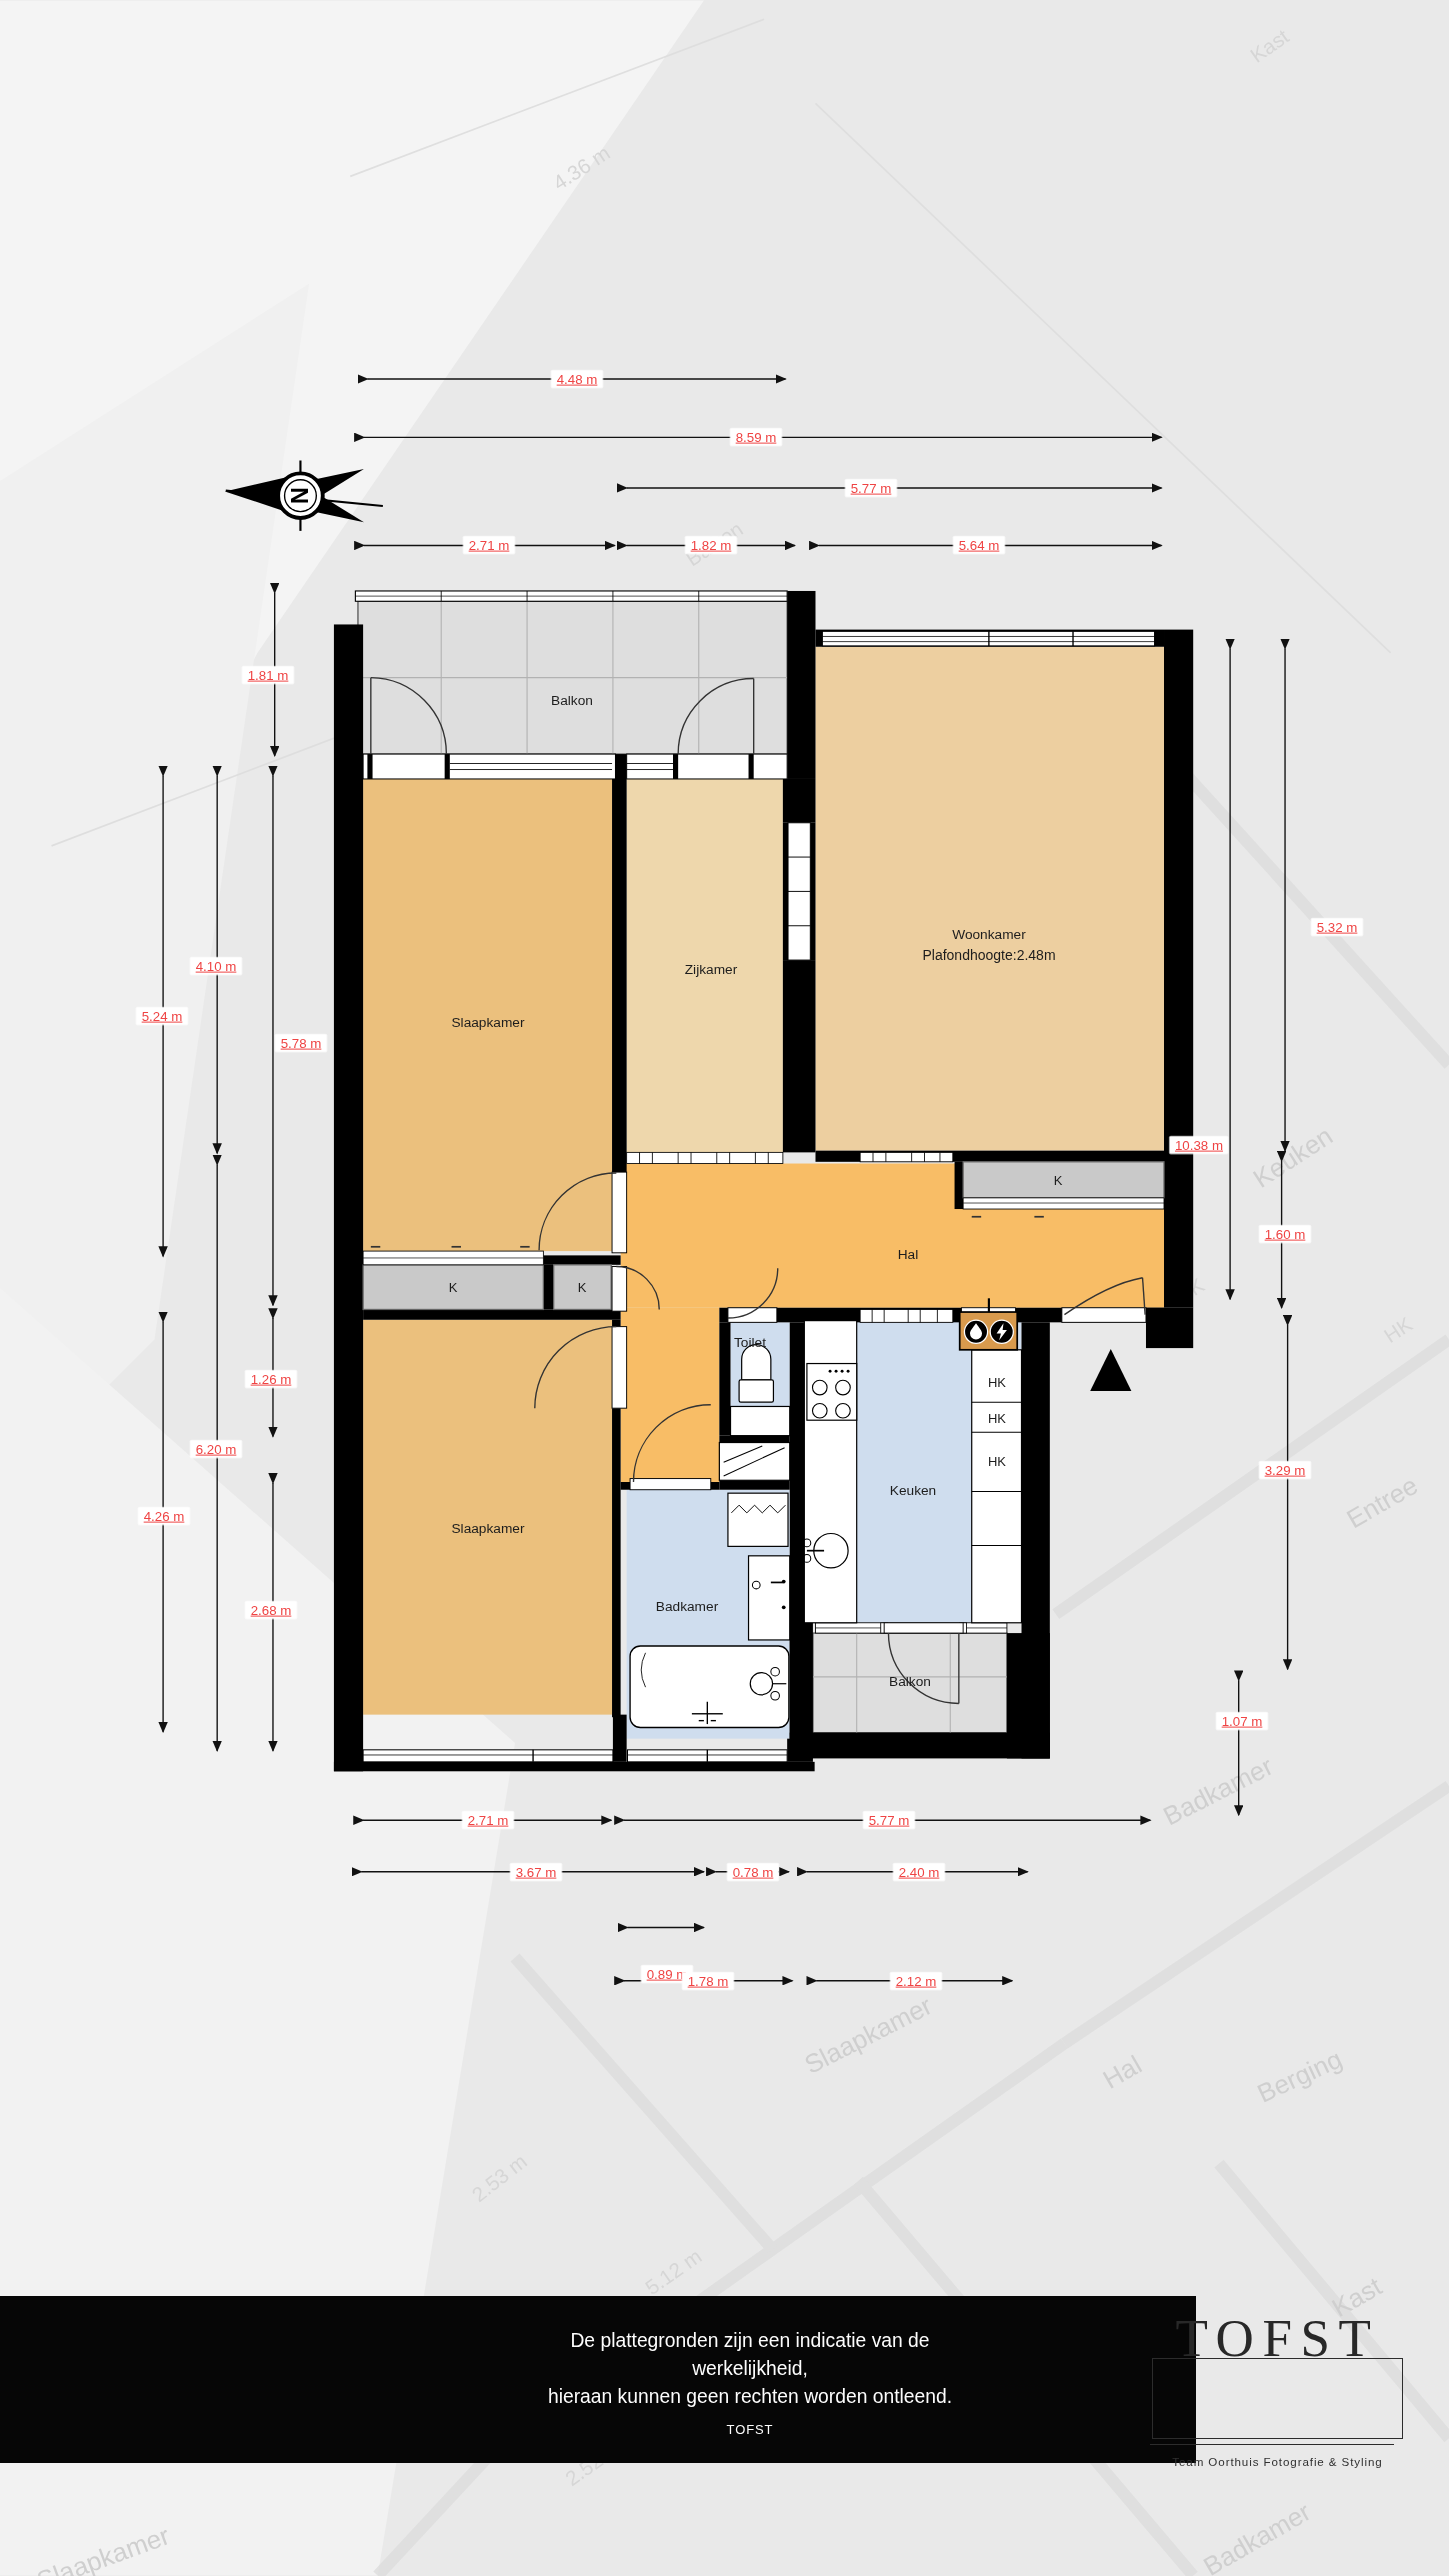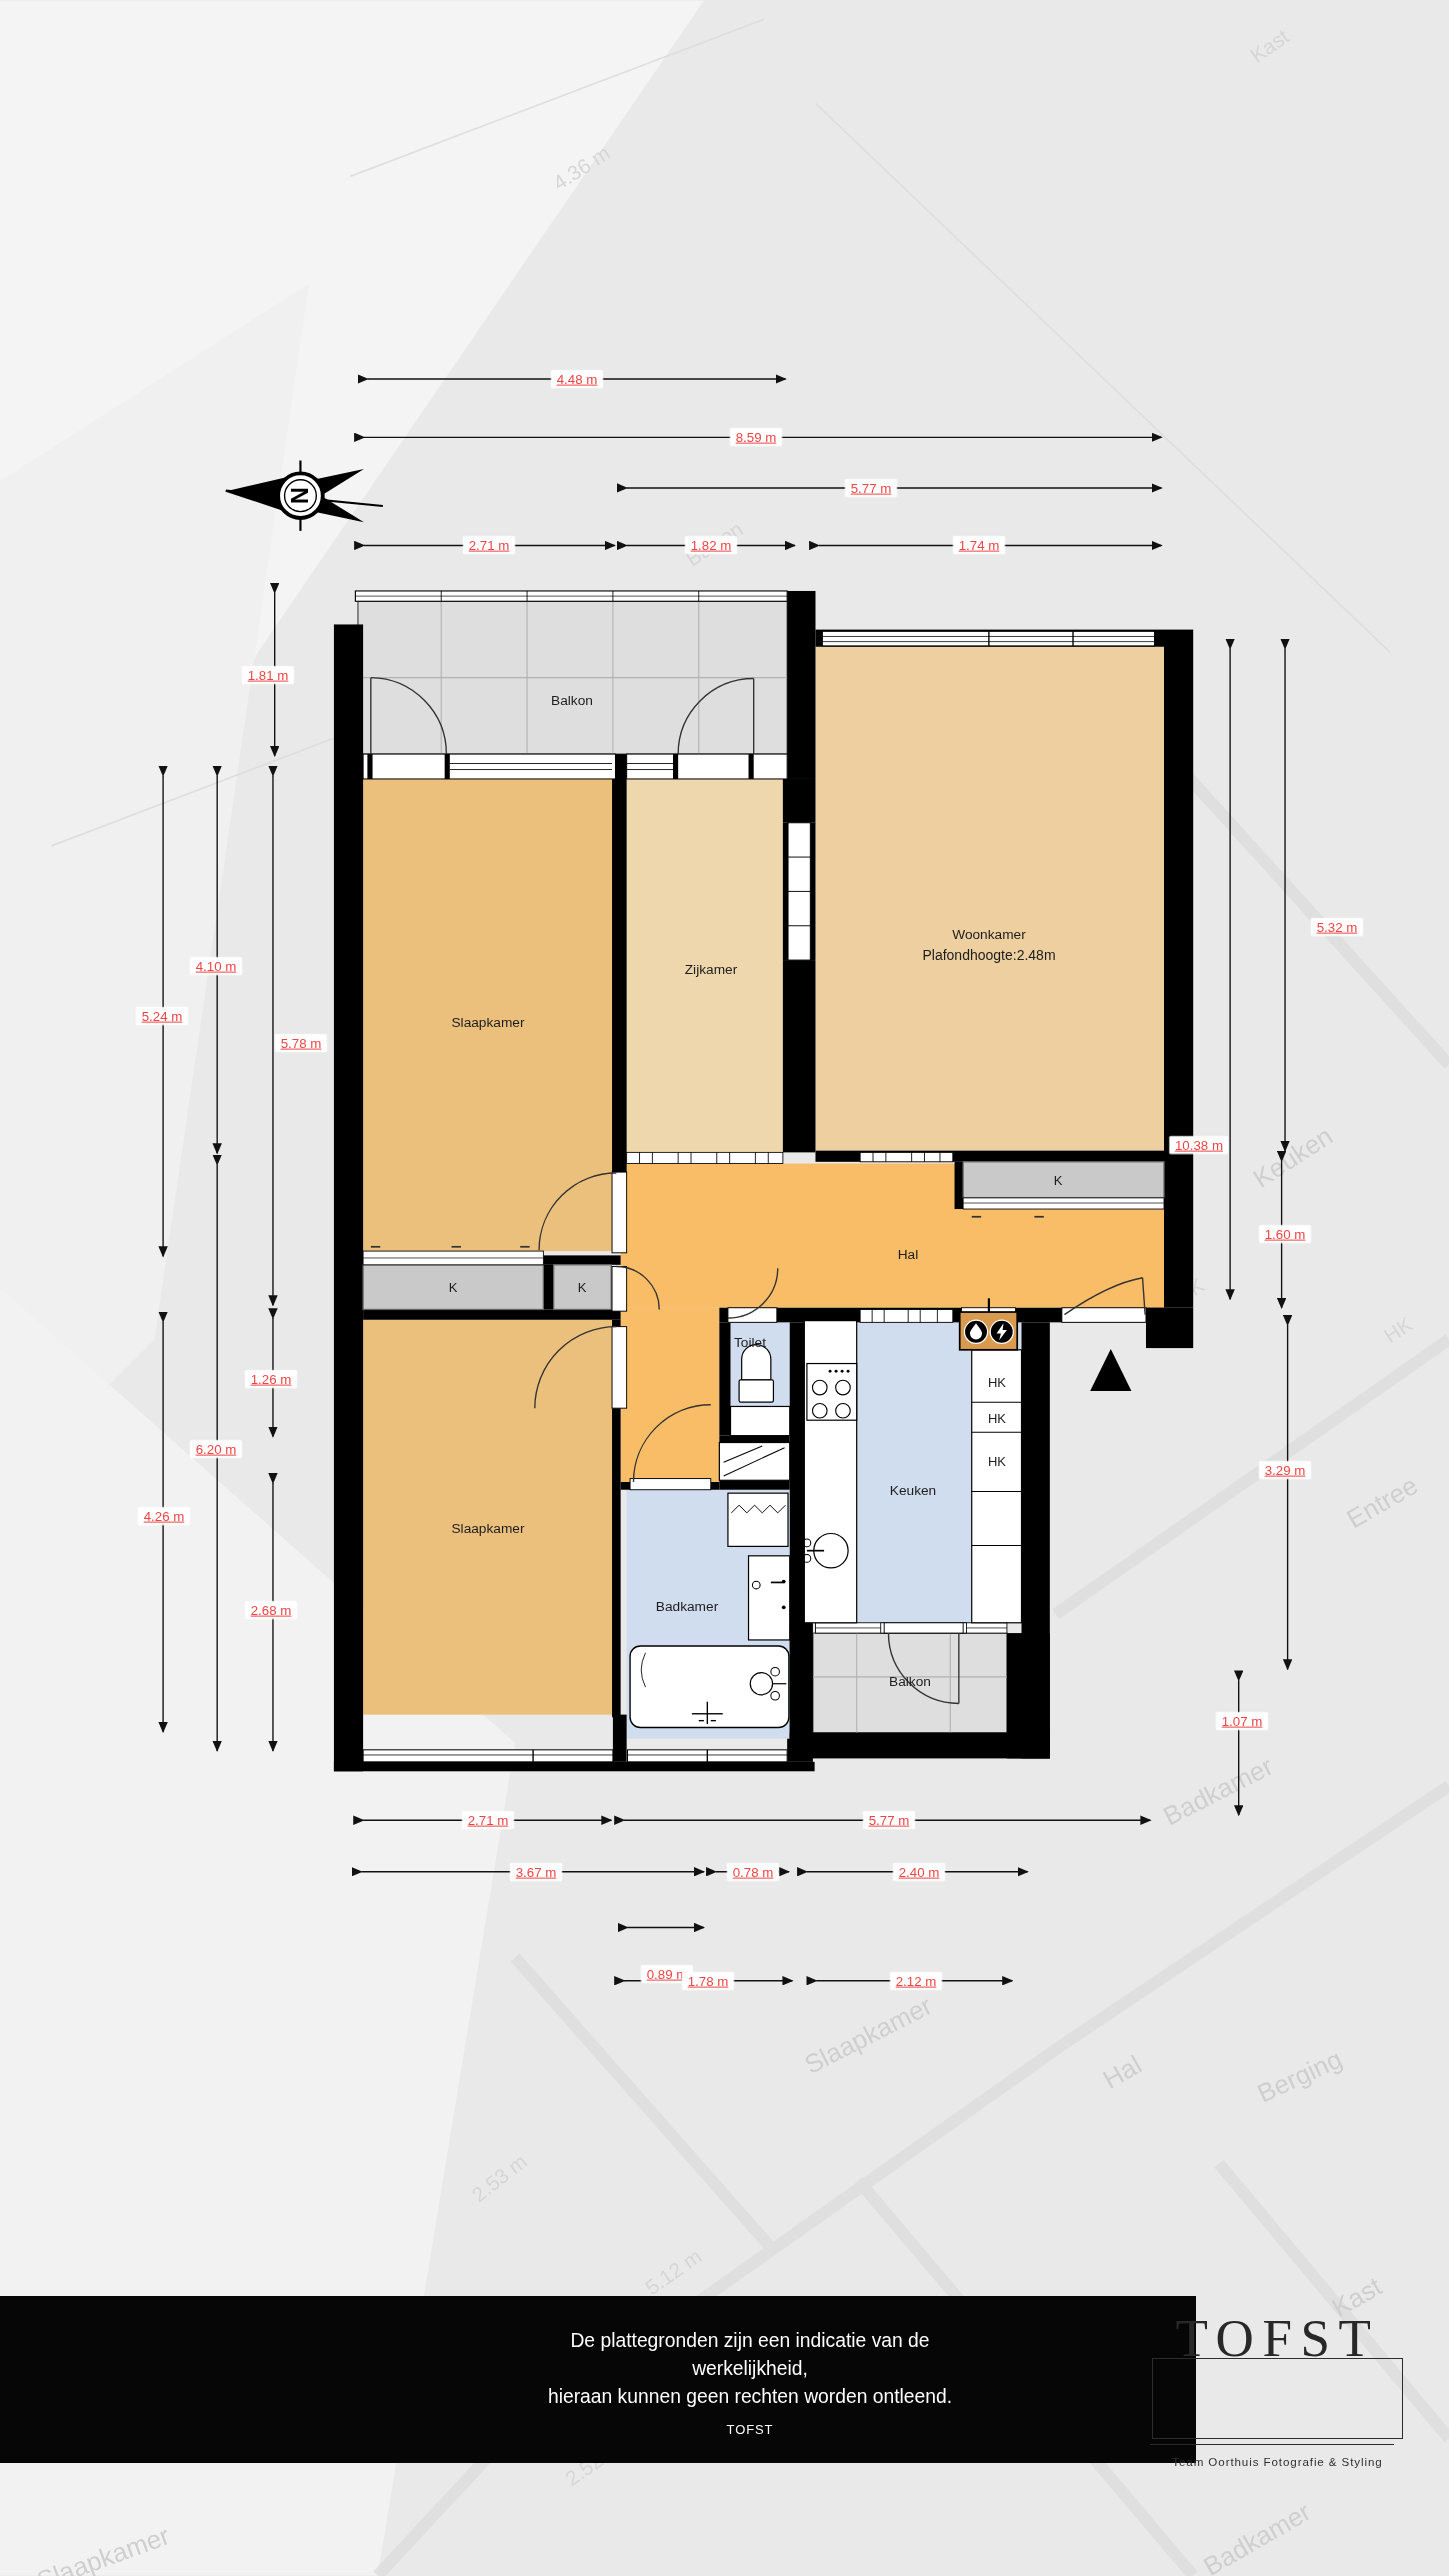--- a/index.html
+++ b/index.html
@@ -392,21 +392,21 @@
   <div class="lbl k" style="left:1058px;top:1180px;">K</div>
   <div class="lbl k" style="left:997px;top:1382px;">HK</div>
   <div class="lbl k" style="left:997px;top:1418px;">HK</div>
   <div class="lbl k" style="left:997px;top:1461px;">HK</div>
 
   <div class="dim" style="left:577px;top:379px;">4.48 m</div>
   <div class="dim" style="left:756px;top:437px;">8.59 m</div>
   <div class="dim" style="left:871px;top:488px;">5.77 m</div>
   <div class="dim" style="left:489px;top:545px;">2.71 m</div>
   <div class="dim" style="left:711px;top:545px;">1.82 m</div>
-  <div class="dim" style="left:979px;top:545px;">1.74 m</div>
+  <div class="dim" style="left:979px;top:545px;">5.64 m</div>
   <div class="dim" style="left:268px;top:675px;">1.81 m</div>
   <div class="dim" style="left:162px;top:1016px;">5.24 m</div>
   <div class="dim" style="left:216px;top:966px;">4.10 m</div>
   <div class="dim" style="left:271px;top:1043px;margin-left:30px;">5.78 m</div>
   <div class="dim" style="left:271px;top:1379px;">1.26 m</div>
   <div class="dim" style="left:216px;top:1449px;">6.20 m</div>
   <div class="dim" style="left:164px;top:1516px;">4.26 m</div>
   <div class="dim" style="left:271px;top:1610px;">2.68 m</div>
   <div class="dim" style="left:1297px;top:927px;margin-left:40px;">5.32 m</div>
   <div class="dim" style="left:1199px;top:1145px;">10.38 m</div>

